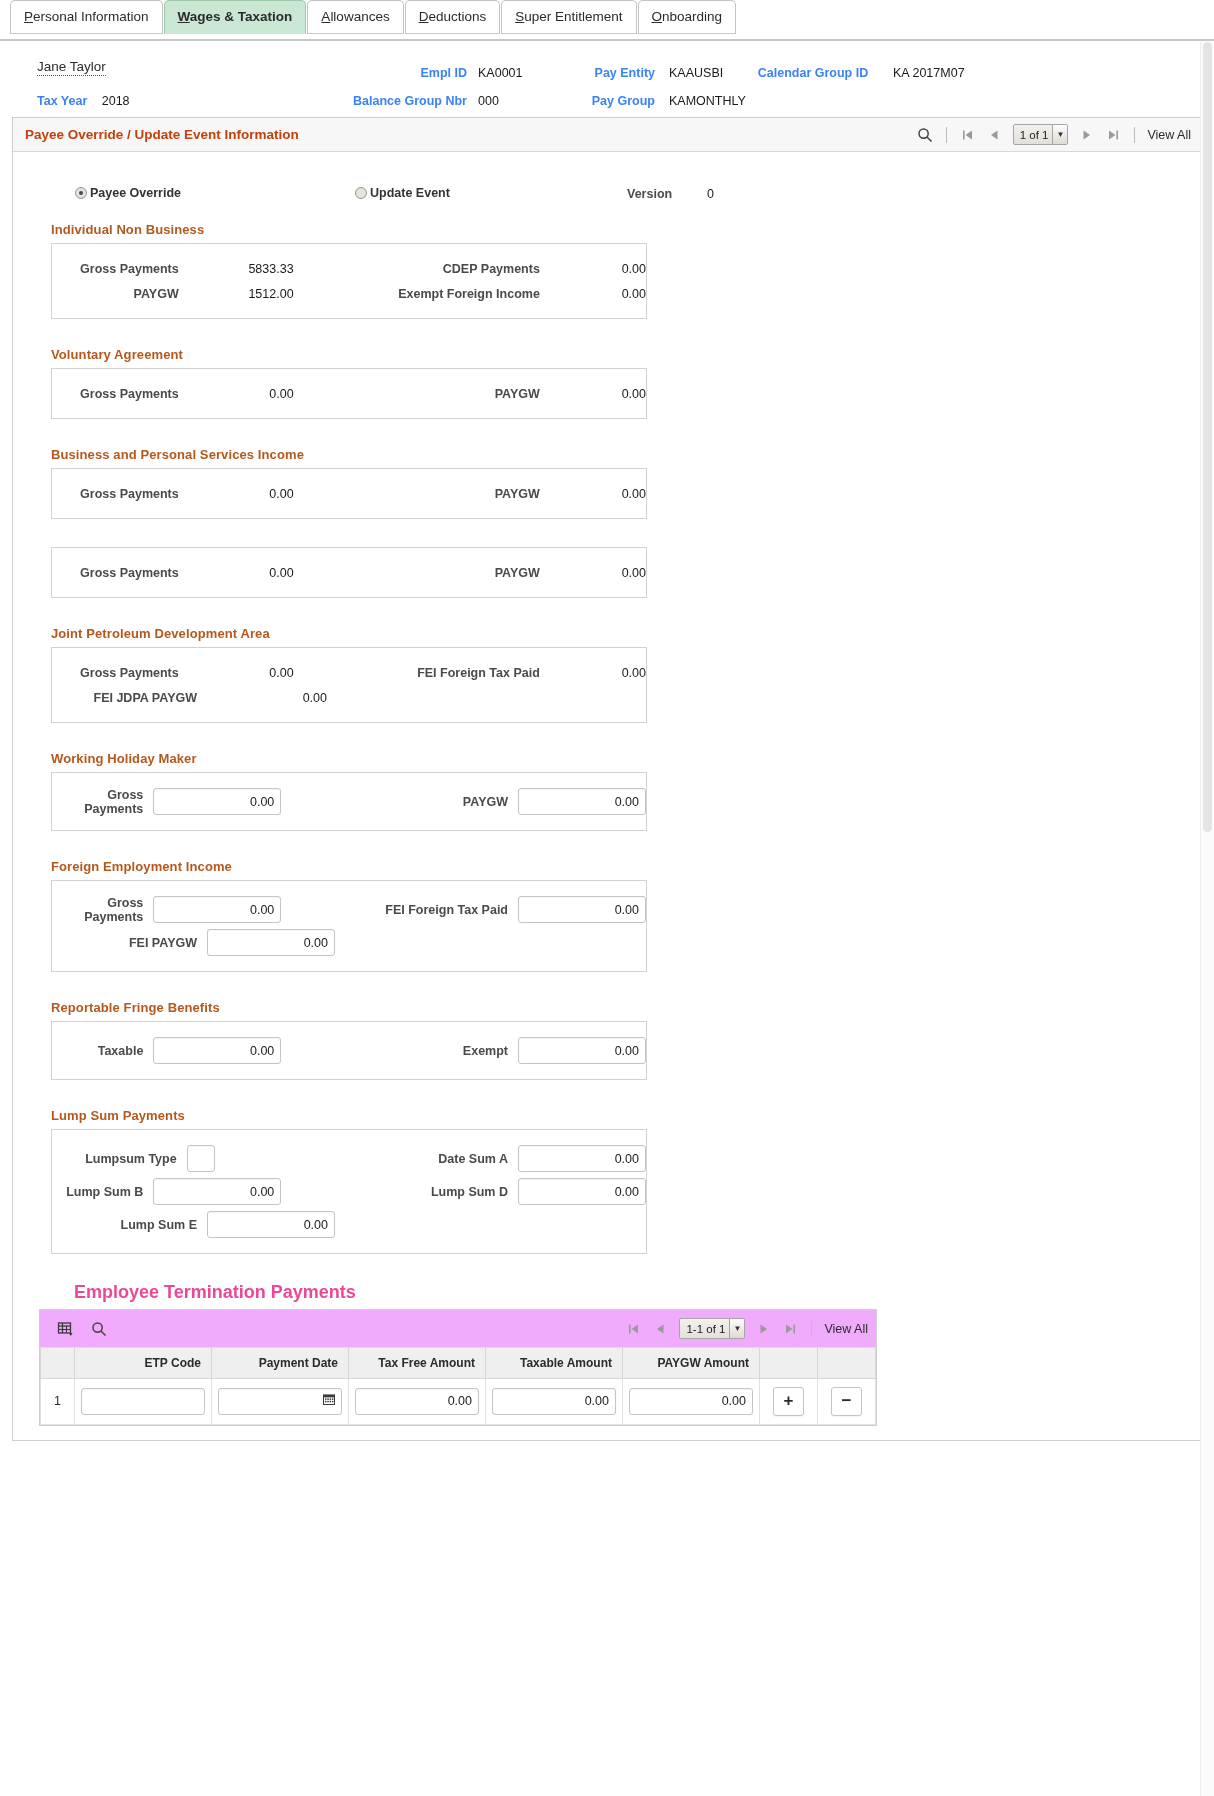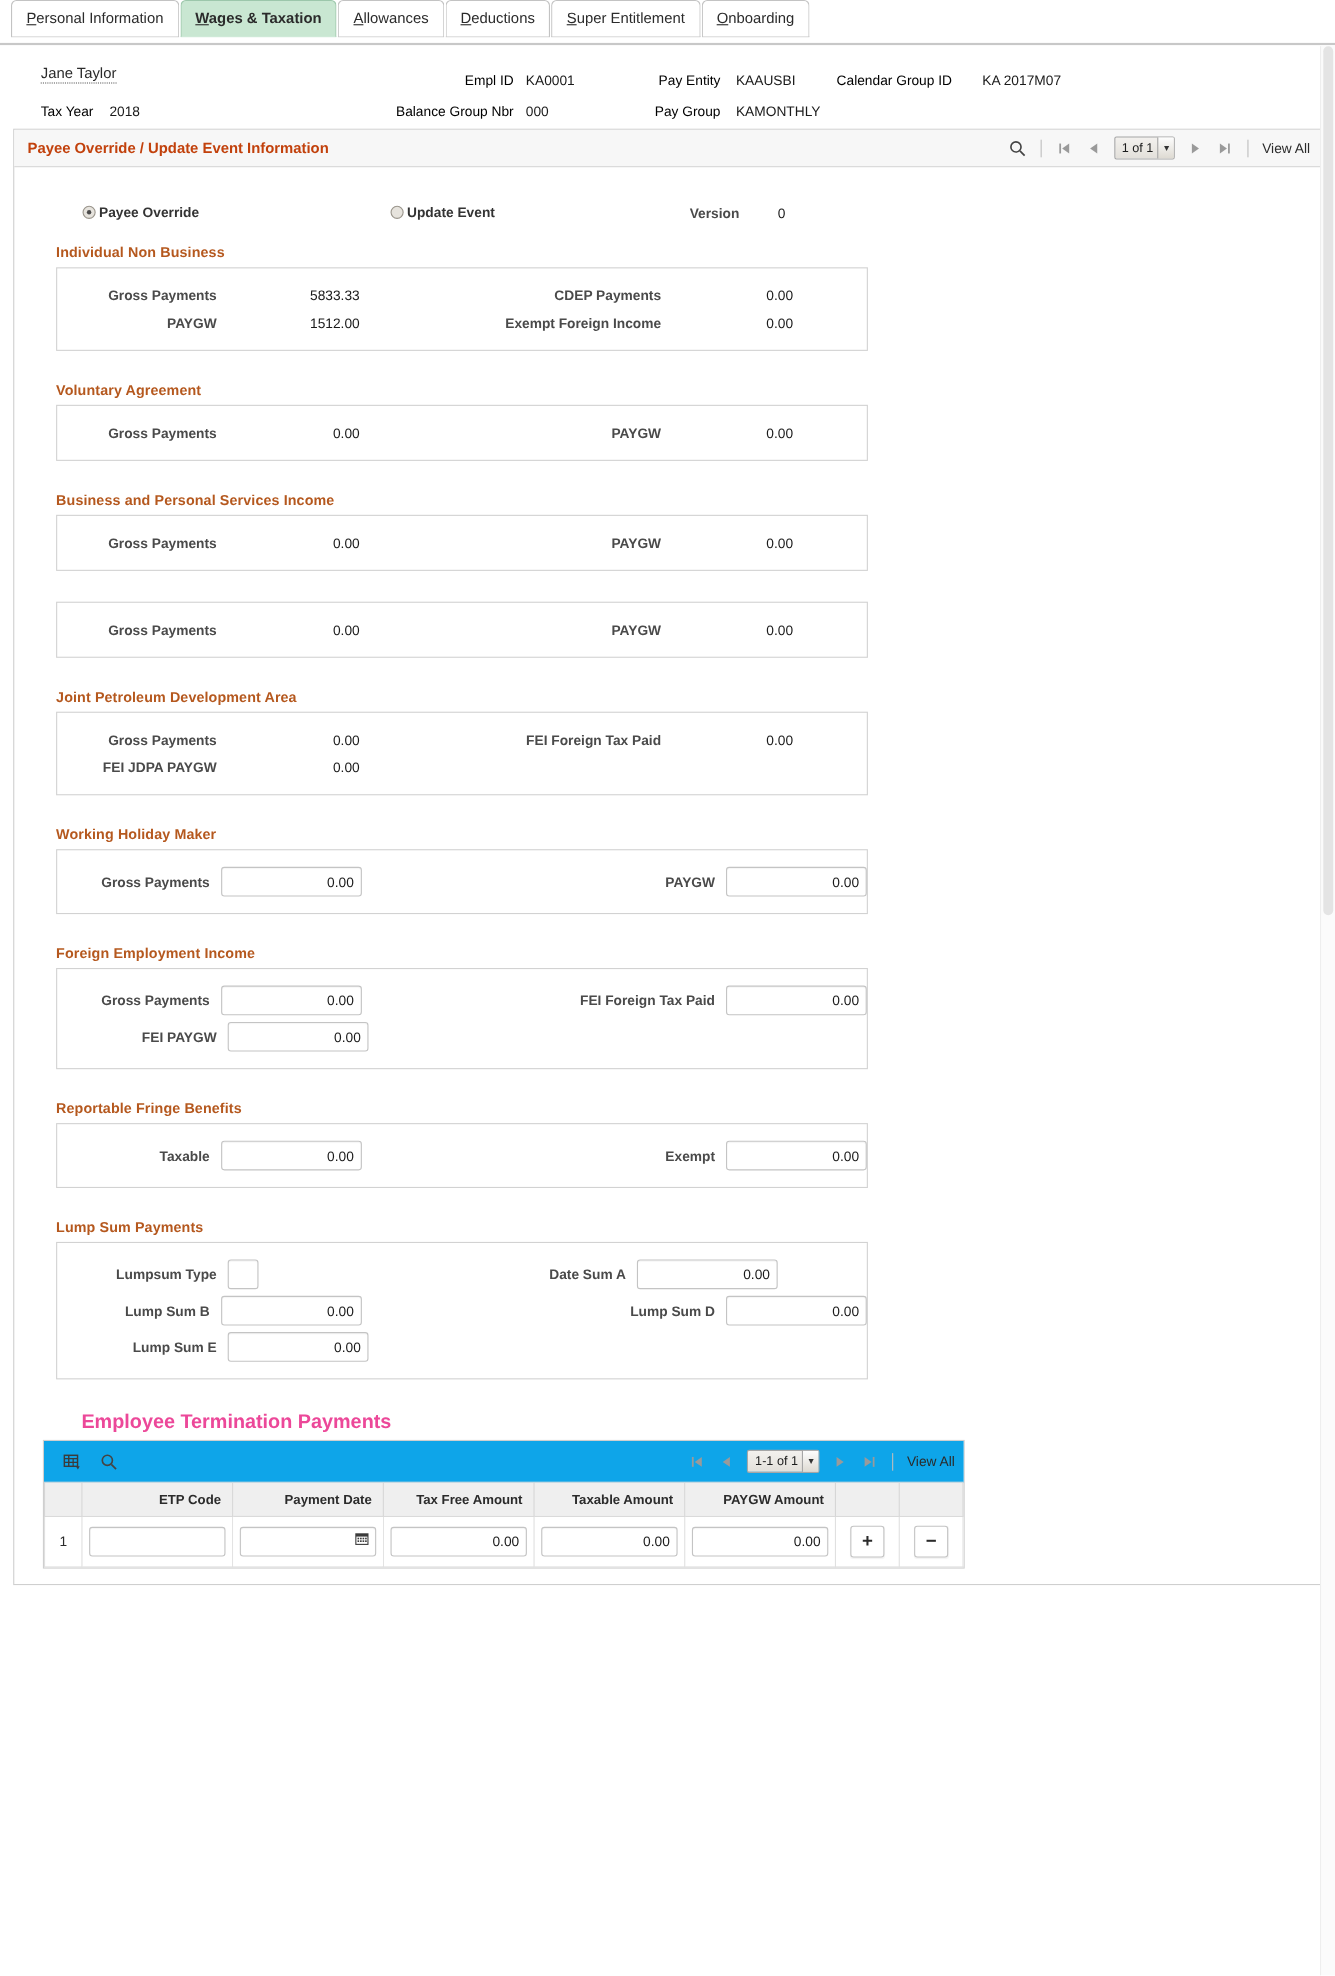--- a/index.html
+++ b/index.html
@@ -51,21 +51,21 @@
   
   .idblock { padding: 18px 0 10px 0; position: relative; height: 76px; }
   .person {
     position: absolute; left: 37px; top: 18px;
     font-size: 13.5px; color: #2b2b2b;
     border-bottom: 1px dotted #555;
     padding-bottom: 1px;
     cursor: pointer;
   }
   .fld { position: absolute; font-size: 12.5px; line-height: 16px; }
-  .fld .lbl { color: #000000; font-weight: normal; }
+  .fld .lbl { color: #3b82f6; font-weight: bold; }
   .fld .val { color: #1a1a1a; font-weight: normal; }
 
   
   .panel { margin: 0 12px 0 12px; border: 1px solid #cfcfcf; border-top: 1px solid #cfcfcf; background: #fff; }
   .panel-head {
     height: 34px;
     background: #f7f7f7;
     border-bottom: 1px solid #d8d8d8;
     display: flex; align-items: center;
     padding: 0 10px 0 12px;
@@ -107,21 +107,21 @@
     margin-right: 3px; position: relative; flex: 0 0 auto;
   }
   .radio.on::after {
     content: ""; position: absolute; left: 3px; top: 3px;
     width: 4px; height: 4px; border-radius: 50%; background: #4a4a4a;
   }
   .version-lbl { position: absolute; left: 614px; top: 9px; font-size: 12.5px; font-weight: bold; color: #4a4a4a; }
   .version-val { position: absolute; left: 694px; top: 9px; font-size: 12.5px; color: #1a1a1a; }
 
   
-  .sec { margin: 0 0 0 38px; width: 738px; }
+  .sec { margin: 0 0 0 38px; width: 596px; }
   .sec-title {
     font-size: 13px; font-weight: bold; color: #b5581e;
     margin: 0 0 6px 0; letter-spacing: .1px;
   }
   .sec-box { border: 1px solid #d2d2d2; background: #fff; padding: 12px 0 12px 0; }
   .sec-wrap { margin-bottom: 28px; }
   .grow { display: flex; align-items: center; height: 25px; }
   .g-left-lbl {
     width: 155px; text-align: right; padding-right: 10px;
     font-size: 12.5px; font-weight: bold; color: #4a4a4a;
@@ -148,21 +148,21 @@
   .inp.blank { text-align: left; }
   .irow { display: flex; align-items: center; height: 33px; }
   .i-left-lbl { width: 155px; text-align: right; padding-right: 10px; font-size: 12.5px; font-weight: bold; color: #4a4a4a; }
   .i-right-lbl { width: 300px; text-align: right; padding-right: 10px; font-size: 12.5px; font-weight: bold; color: #4a4a4a; margin-left: 44px; }
 
   
   .etp { margin: 0 0 0 26px; width: 838px; }
   .etp-title { font-size: 18px; font-weight: bold; color: #ec4899; margin-bottom: 6px; margin-left: 35px; }
   .etp-box { border: 1px solid #cfcfcf; }
   .etp-toolbar {
-    height: 38px; background: #0ea5e9; display: flex; align-items: center;
+    height: 38px; background: #f0abfc; display: flex; align-items: center;
     padding: 0 8px 0 12px; border-bottom: 1px solid #dcdcdc;
   }
   .etp-nav { margin-left: auto; display: flex; align-items: center; }
   table.etp-table { border-collapse: collapse; width: 100%; table-layout: fixed; }
   table.etp-table th {
     background: #efefef; border: 1px solid #d6d6d6; border-top: 0;
     font-size: 12px; font-weight: bold; color: #2b2b2b;
     height: 30px; text-align: right; padding: 0 10px 0 4px;
   }
   table.etp-table td {

